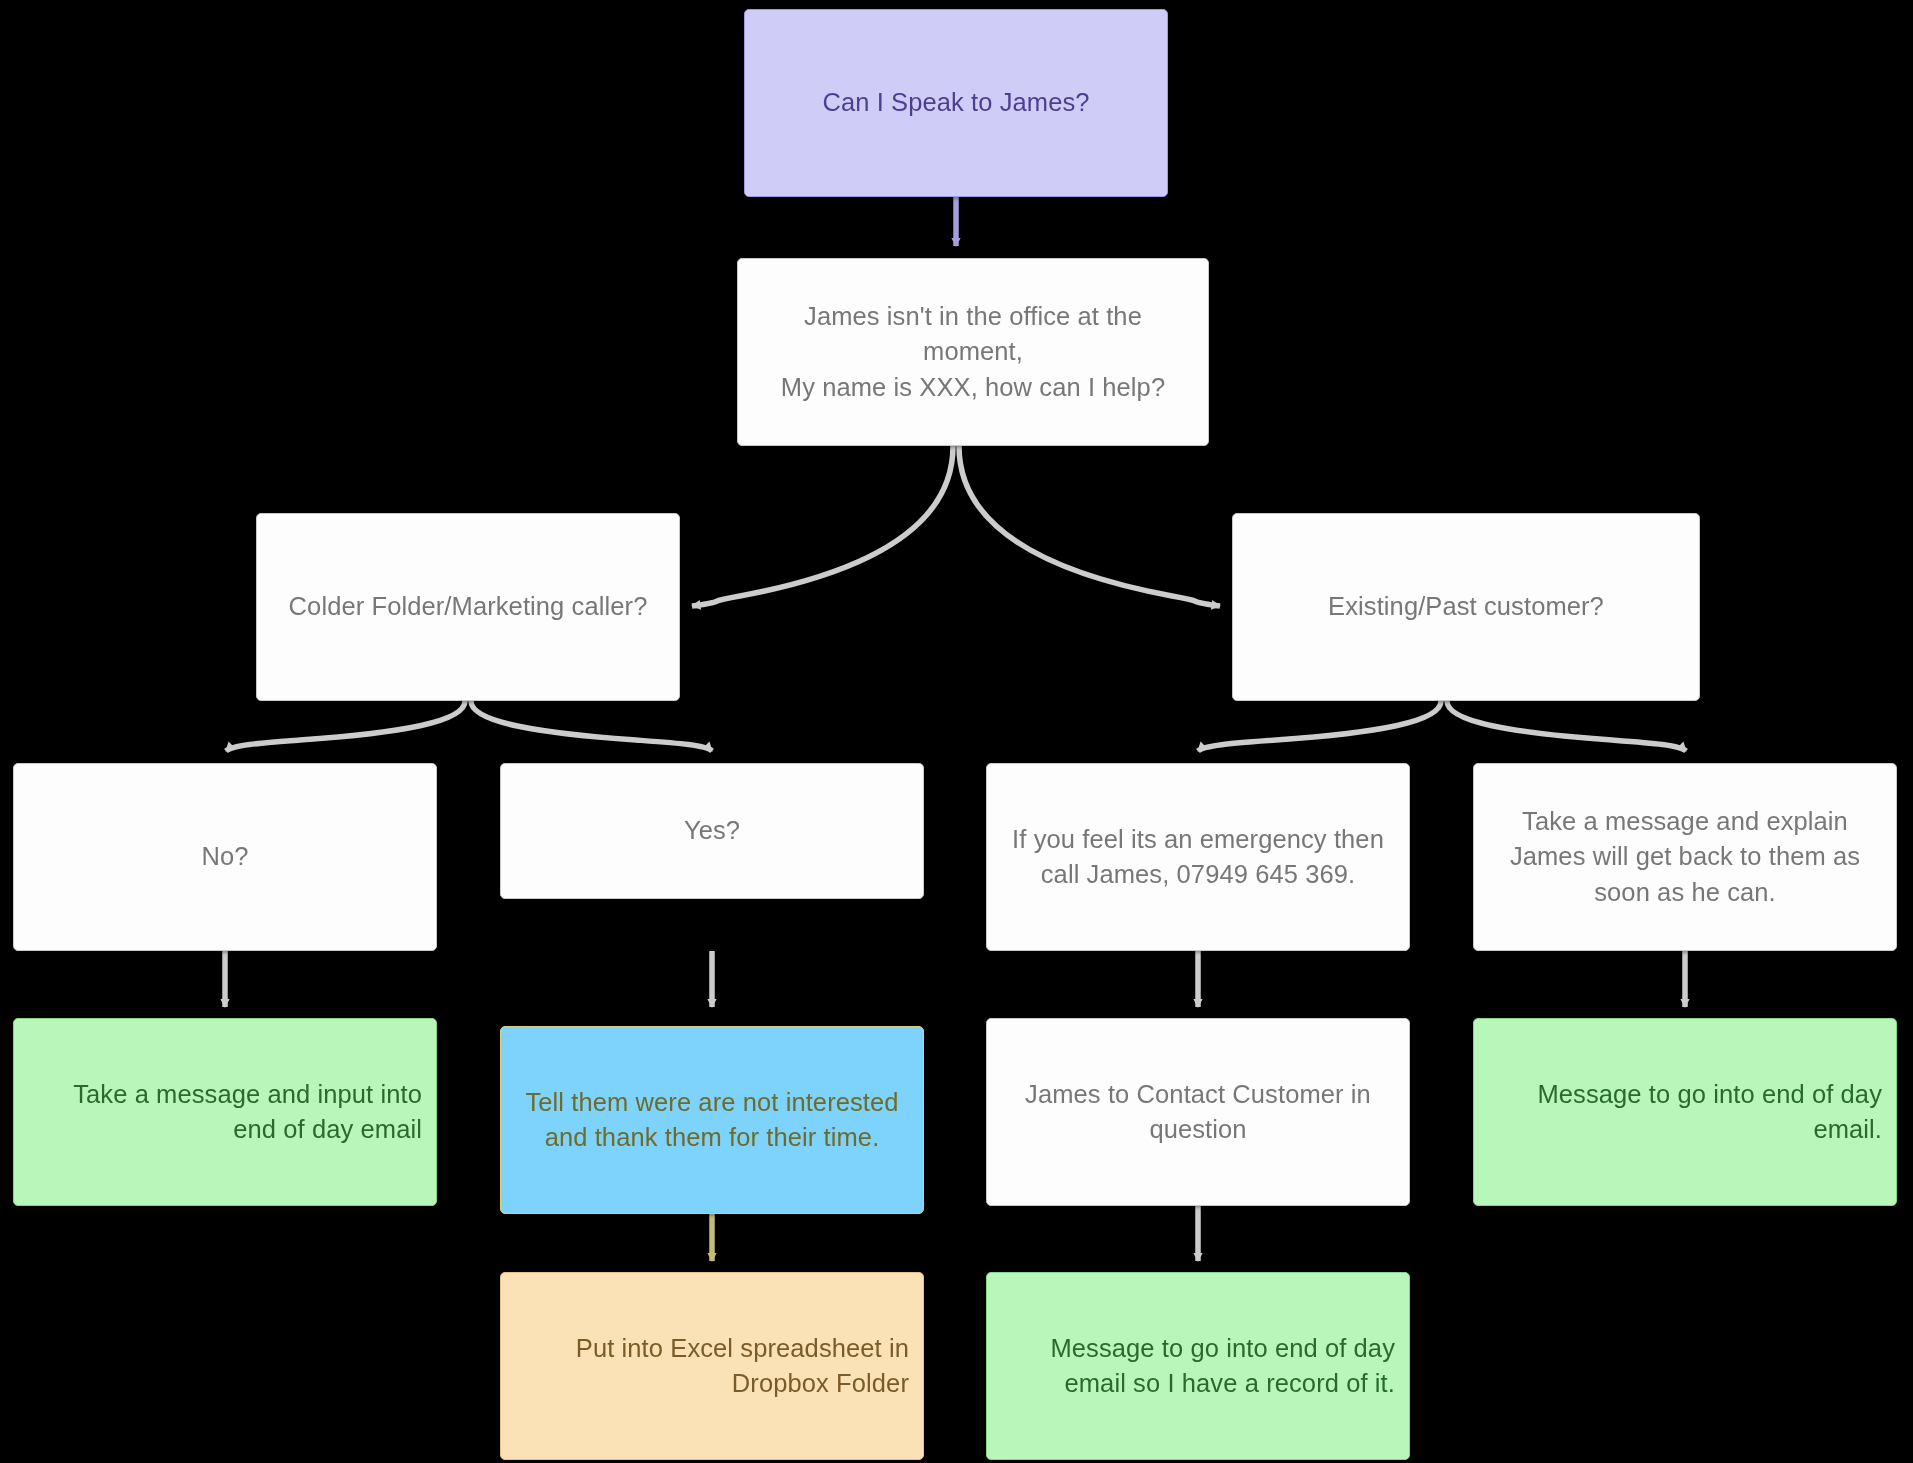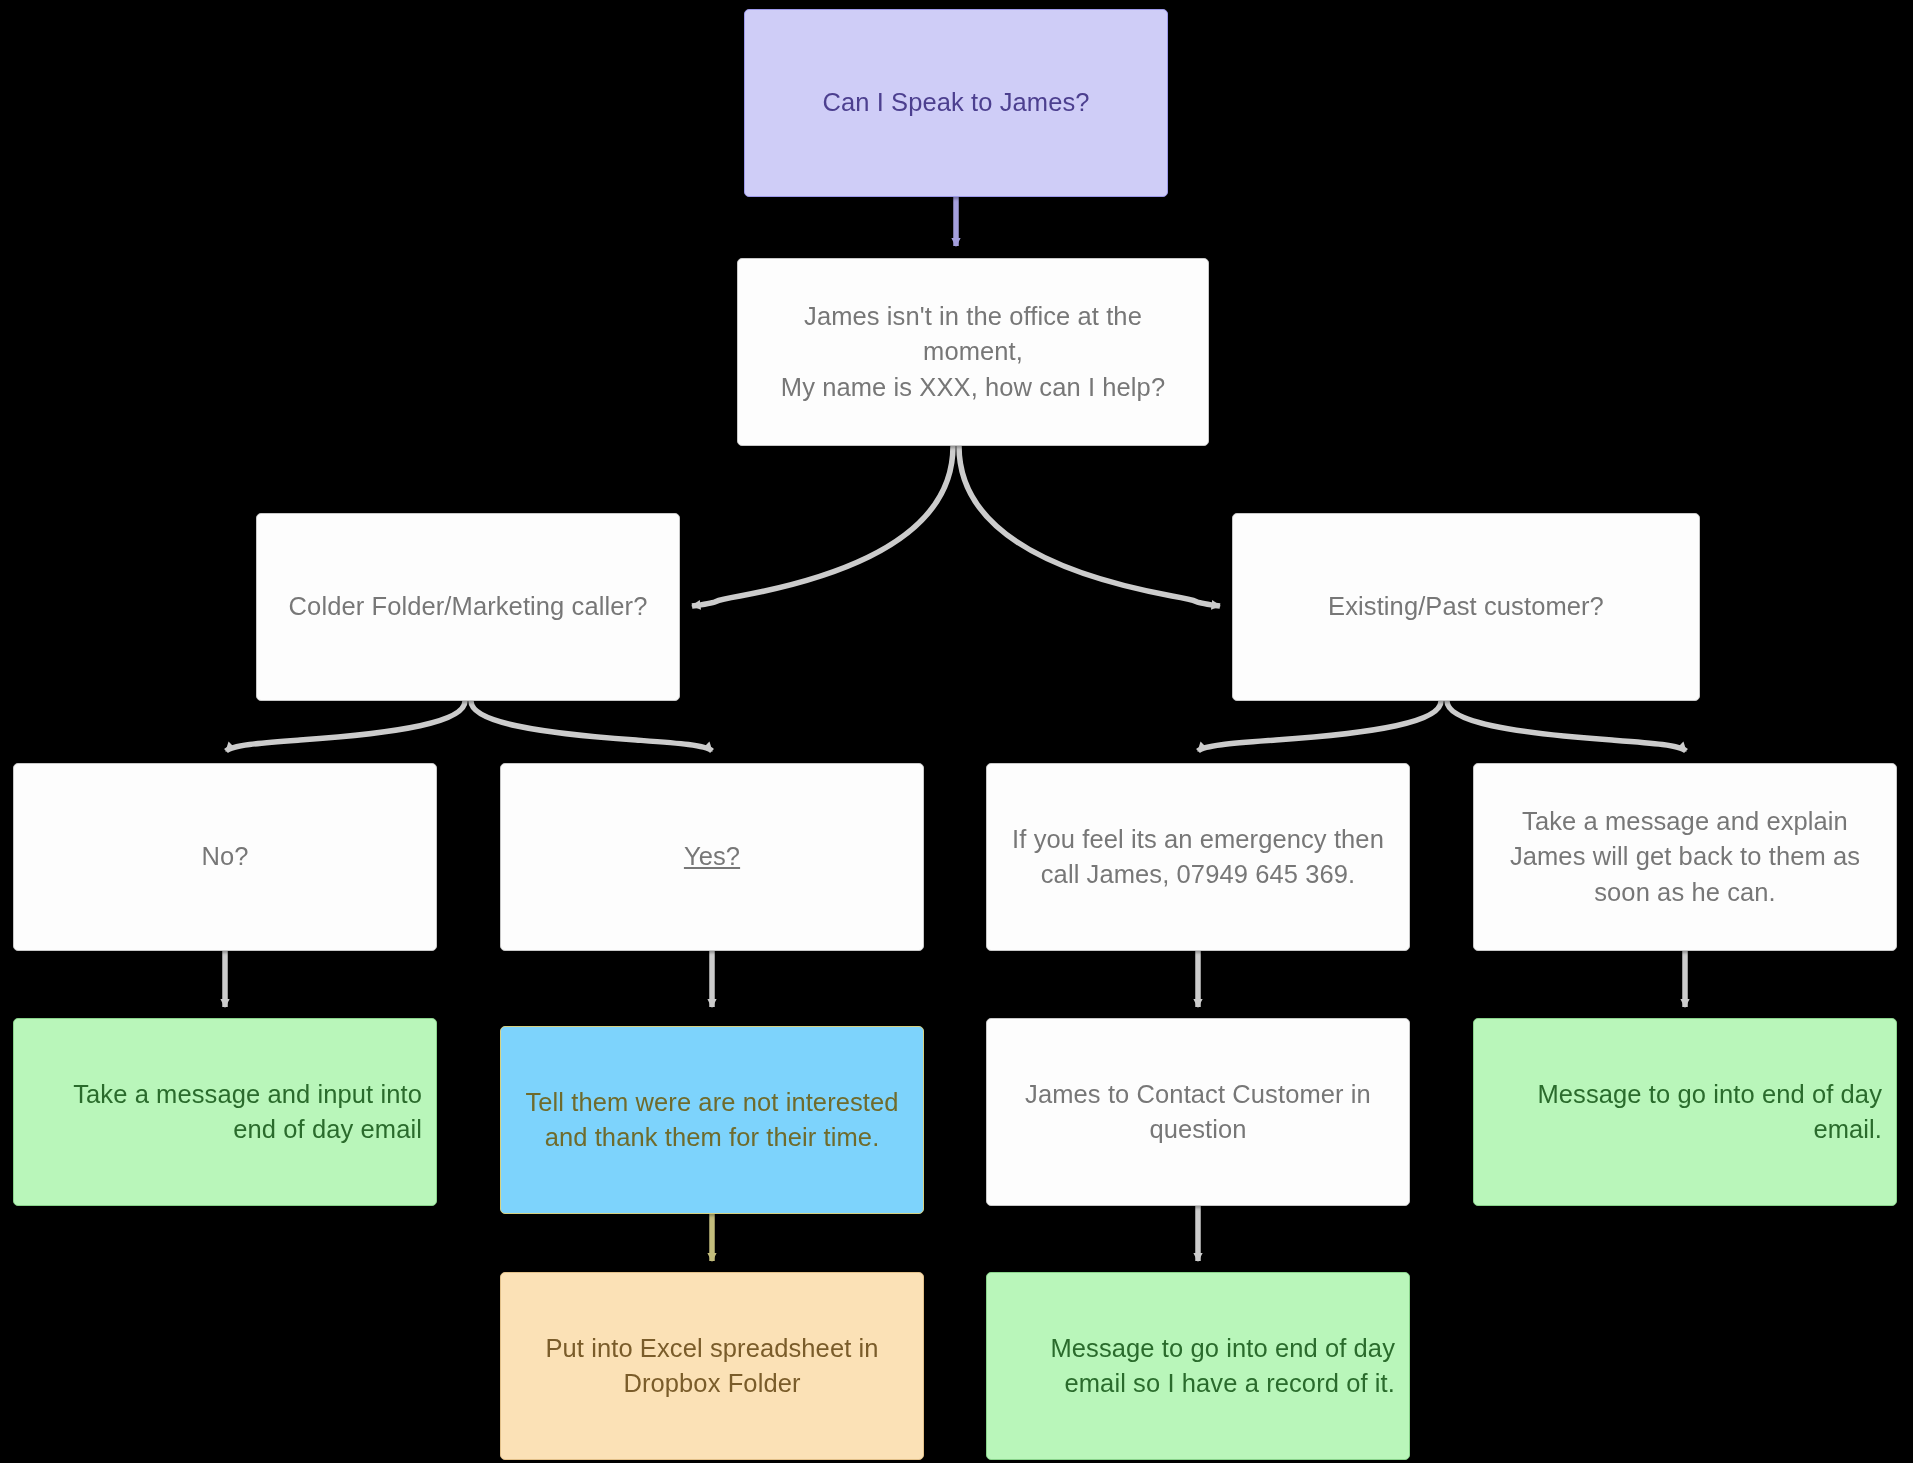--- a/index.html
+++ b/index.html
@@ -59,20 +59,21 @@
   .node.yellow {
     background: #7dd3fc;
     border-color: #d6d180;
     color: #6f6b2c;
     margin-top: 8px;
   }
   .node.orange {
     background: #fbe1b6;
     border-color: #e2c089;
     color: #7a5c2a;
+    text-align: right;
   }
 </style>
 </head>
 <body>
 
 <div id="canvas">
 
   <svg id="edge-layer" viewBox="0 0 1913 1463" width="1913" height="1463" xmlns="http://www.w3.org/2000/svg">
     <defs>
       <marker id="ah-purple" markerWidth="11" markerHeight="11" refX="8.5" refY="5.5" orient="auto" markerUnits="userSpaceOnUse">
@@ -127,21 +128,21 @@
   </div>
 
   <div class="node white" style="left:1232px; top:513px; width:468px; height:188px;">
     <span>Existing/Past customer?</span>
   </div>
 
   <div class="node white" style="left:13px; top:763px; width:424px; height:188px;">
     <span>No?</span>
   </div>
 
-  <div class="node white" style="left:500px; top:763px; width:424px; height:188px;text-decoration:underline;">
+  <div class="node white" style="left:500px; top:763px; width:424px; height:136px;">
     <span>Yes?</span>
   </div>
 
   <div class="node white" style="left:986px; top:763px; width:424px; height:188px;">
     <span>If you feel its an emergency then call James, 07949 645 369.</span>
   </div>
 
   <div class="node white" style="left:1473px; top:763px; width:424px; height:188px;">
     <span>Take a message and explain James will get back to them as soon as he can.</span>
   </div>

